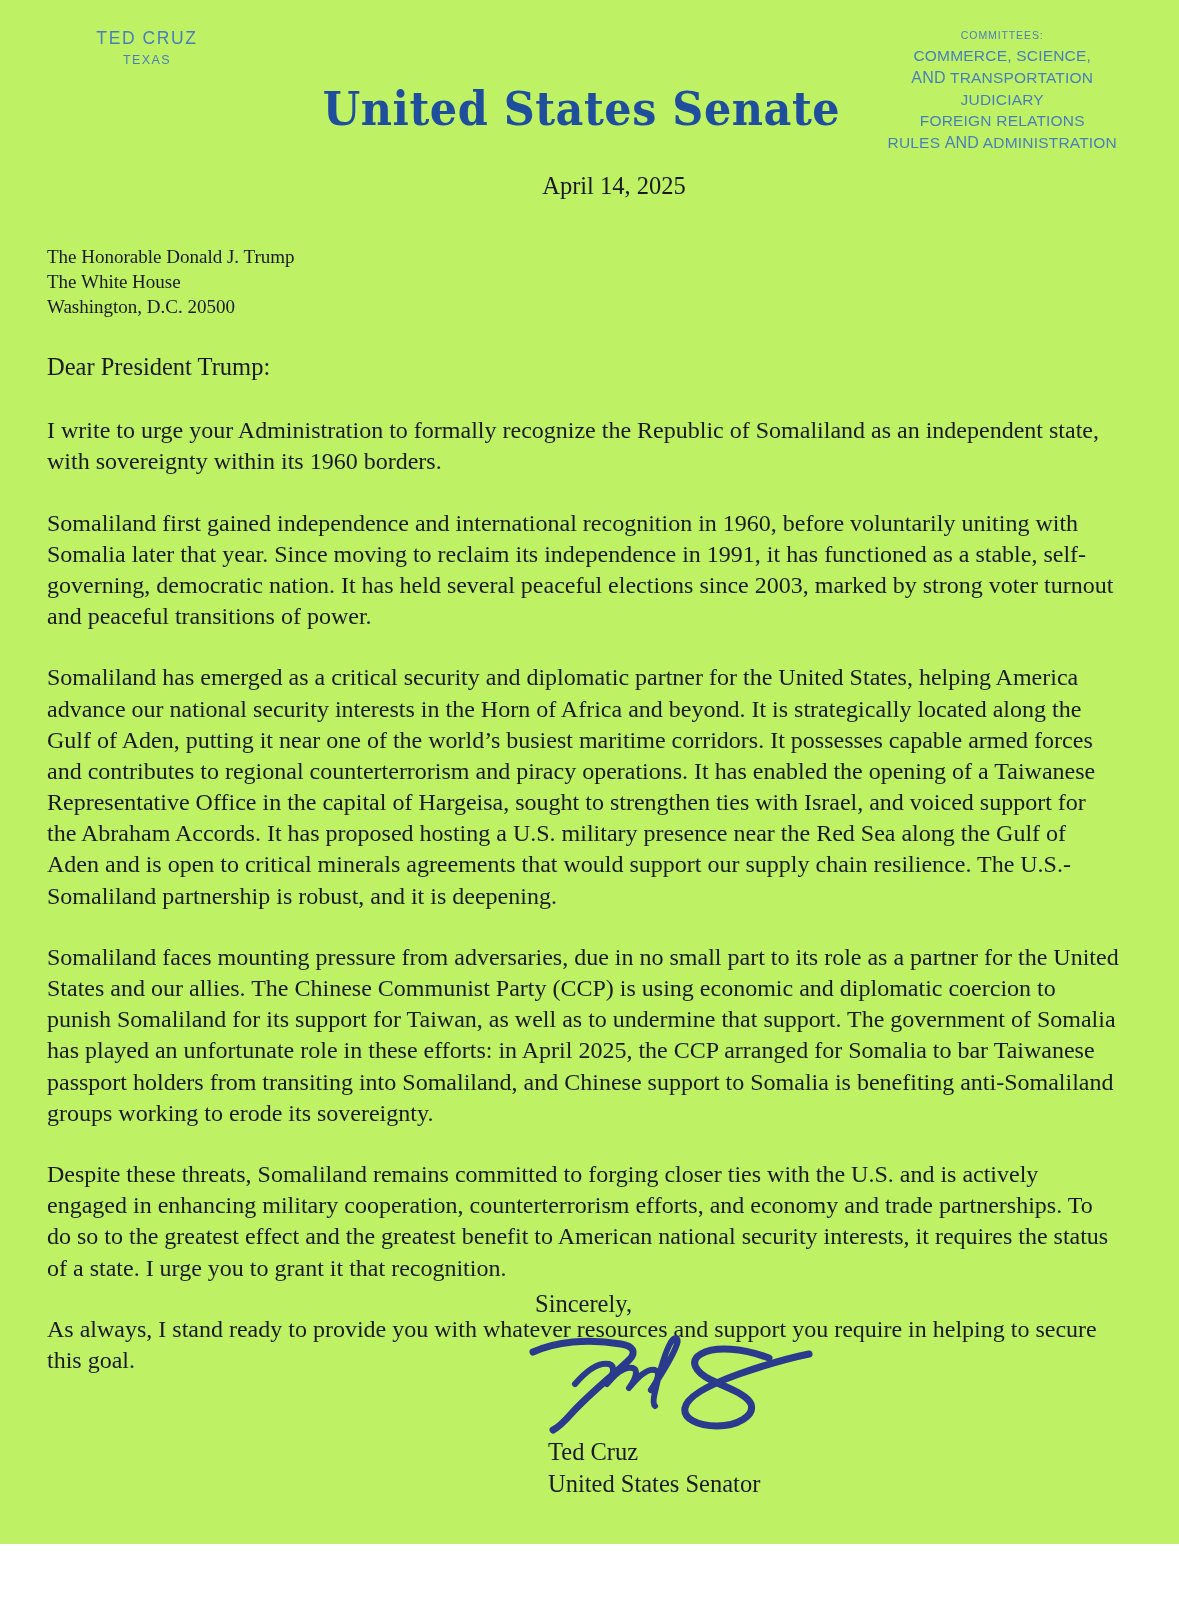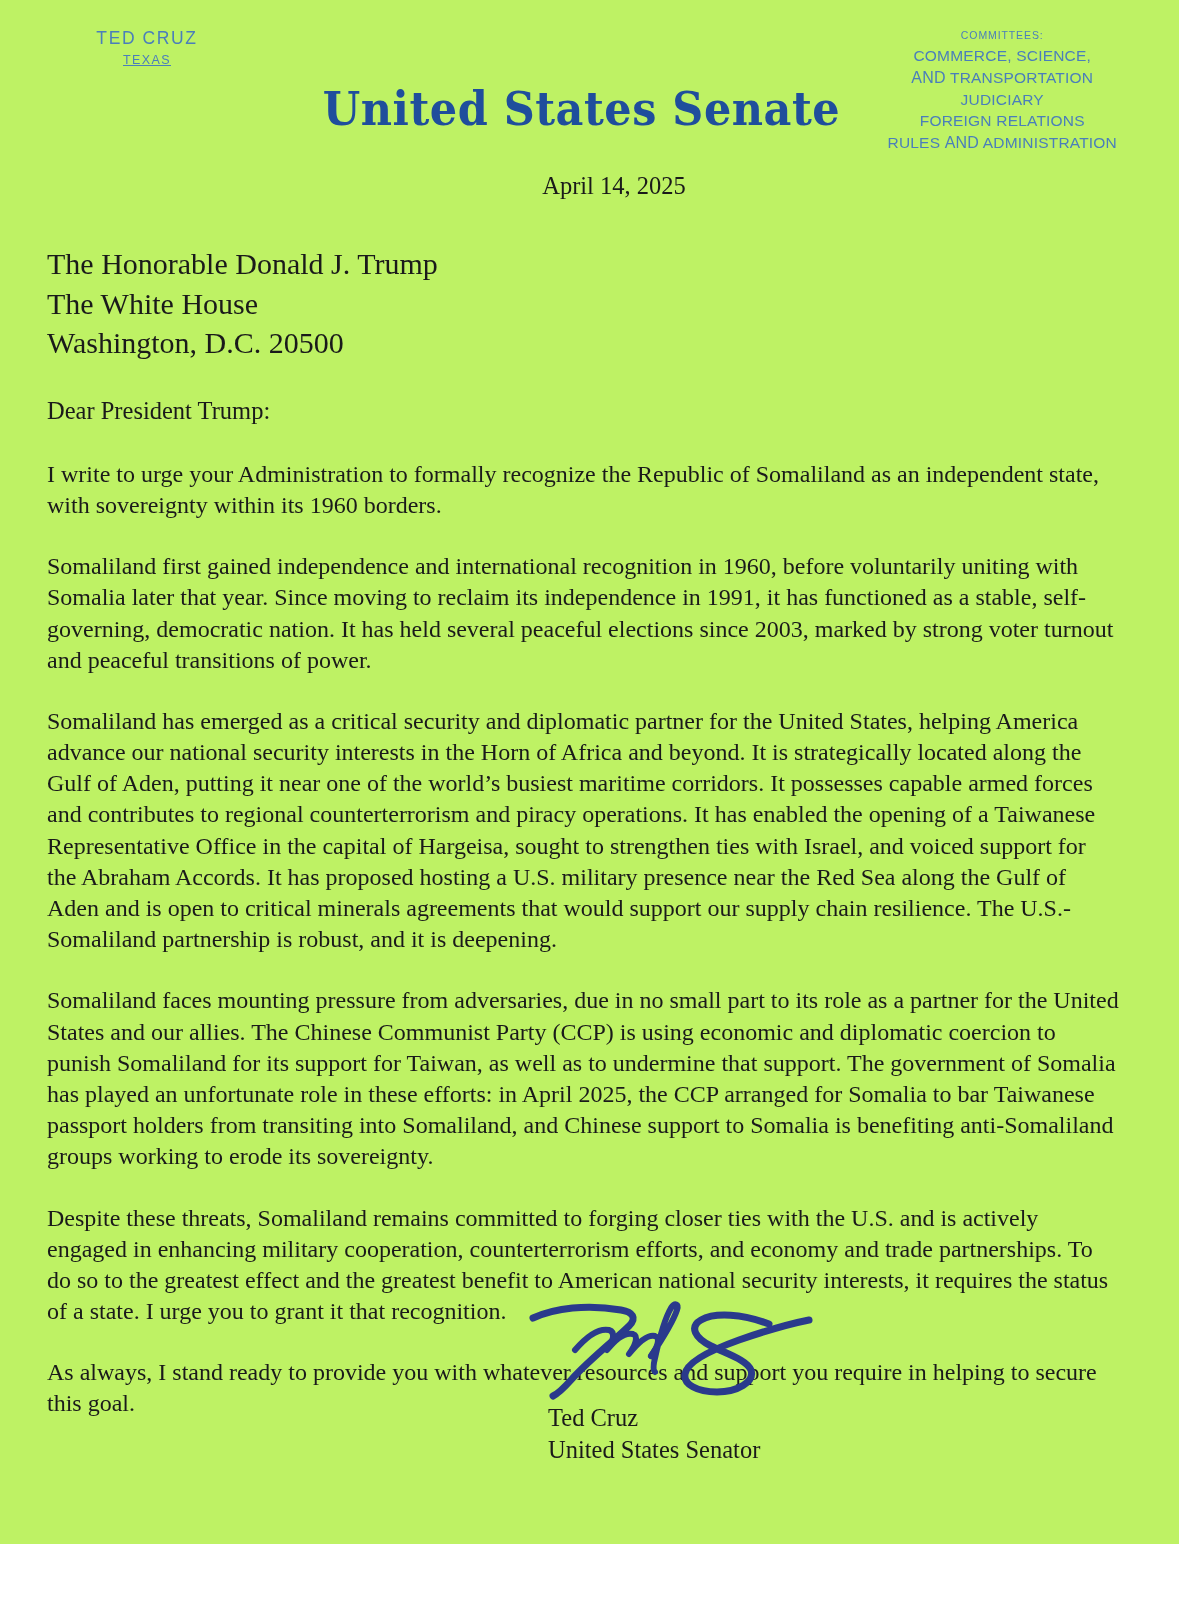--- a/index.html
+++ b/index.html
@@ -39,21 +39,20 @@
   .lh-name {
     font-size: 17.5px;
     letter-spacing: 1.6px;
     font-weight: 400;
     white-space: nowrap;
   }
   .lh-state {
     font-size: 12.5px;
     letter-spacing: 1.4px;
     margin-top: 3px;
-    text-decoration: underline;
   }
 
   .lh-center {
     position: absolute;
     left: 0;
     right: 16px;
     top: 88px;
     text-align: center;
   }
   .masthead {
@@ -100,21 +99,21 @@
     top: 172px;
   }
   .date-line {
     font-size: 24.5px;
     text-align: center;
     margin-left: 0;
     padding-left: 60px;
     margin-bottom: 44px;
   }
   .address-block {
-    font-size: 30px;
+    font-size: 19px;
     line-height: 1.32;
     margin-bottom: 34px;
   }
   .salutation {
     font-size: 24.5px;
     margin-bottom: 34px;
   }
   .para {
     font-size: 24px;
     line-height: 1.30;
@@ -194,20 +193,21 @@
 
     <p class="para">I write to urge your Administration to formally recognize the Republic of Somaliland as an independent state, with sovereignty within its 1960 borders.</p>
     <p class="para">Somaliland first gained independence and international recognition in 1960, before voluntarily uniting with Somalia later that year. Since moving to reclaim its independence in 1991, it has functioned as a stable, self-governing, democratic nation. It has held several peaceful elections since 2003, marked by strong voter turnout and peaceful transitions of power.</p>
     <p class="para">Somaliland has emerged as a critical security and diplomatic partner for the United States, helping America advance our national security interests in the Horn of Africa and beyond. It is strategically located along the Gulf of Aden, putting it near one of the world’s busiest maritime corridors. It possesses capable armed forces and contributes to regional counterterrorism and piracy operations. It has enabled the opening of a Taiwanese Representative Office in the capital of Hargeisa, sought to strengthen ties with Israel, and voiced support for the Abraham Accords. It has proposed hosting a U.S. military presence near the Red Sea along the Gulf of Aden and is open to critical minerals agreements that would support our supply chain resilience. The U.S.-Somaliland partnership is robust, and it is deepening.</p>
     <p class="para">Somaliland faces mounting pressure from adversaries, due in no small part to its role as a partner for the United States and our allies. The Chinese Communist Party (CCP) is using economic and diplomatic coercion to punish Somaliland for its support for Taiwan, as well as to undermine that support. The government of Somalia has played an unfortunate role in these efforts: in April 2025, the CCP arranged for Somalia to bar Taiwanese passport holders from transiting into Somaliland, and Chinese support to Somalia is benefiting anti-Somaliland groups working to erode its sovereignty.</p>
     <p class="para">Despite these threats, Somaliland remains committed to forging closer ties with the U.S. and is actively engaged in enhancing military cooperation, counterterrorism efforts, and economy and trade partnerships. To do so to the greatest effect and the greatest benefit to American national security interests, it requires the status of a state. I urge you to grant it that recognition.</p>
     <p class="para">As always, I stand ready to provide you with whatever resources and support you require in helping to secure this goal.</p>
   </div>
 
   <div class="closing">
+    <div class="sincerely">Sincerely,</div>
 
     <div class="sig-wrap">
       <svg width="300" height="112" viewBox="0 0 300 112" aria-hidden="true">
         <g fill="none" stroke="#2a3a8c" stroke-linecap="round" stroke-linejoin="round">
 
           <path d="M8 26 C30 16, 62 12, 96 18 C108 20, 112 26, 104 34 C92 46, 66 66, 46 88 C38 97, 32 102, 28 104" stroke-width="7"></path>
 
           <path d="M50 58 C62 44, 74 36, 84 38 C91 40, 88 50, 82 58 C90 48, 100 40, 108 42 C114 44, 110 54, 104 62
                    C112 52, 122 42, 130 44 C136 46, 132 56, 126 64" stroke-width="6"></path>
 

